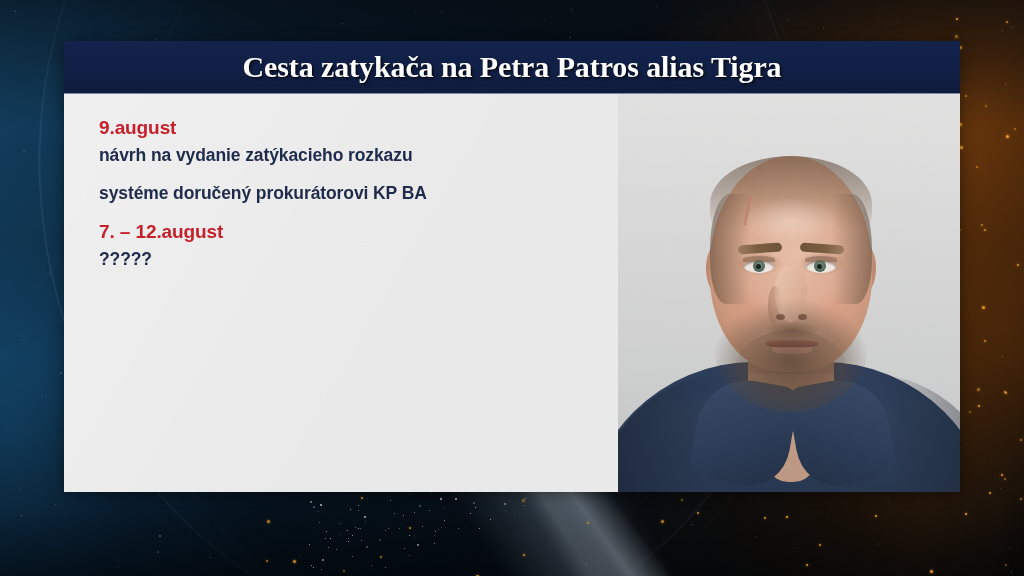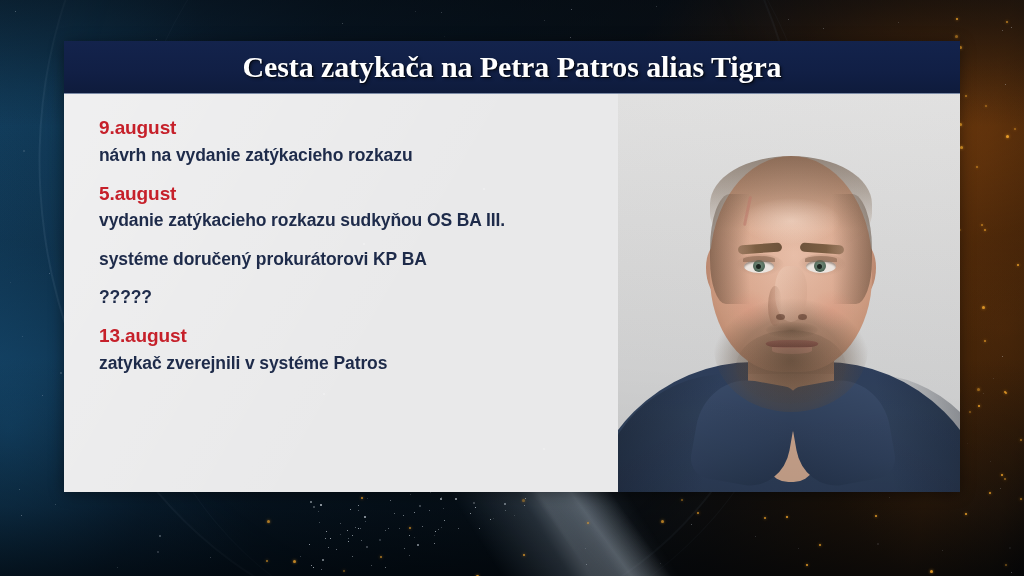--- a/index.html
+++ b/index.html
@@ -975,35 +975,28 @@
         <div class="ph" id="ph-grade"></div>
       </div>
 
       <div id="timeline">
 
         <div class="tl-entry">
           <div class="tl-date">9.august</div>
           <div class="tl-desc">návrh na vydanie zatýkacieho rozkazu</div>
         </div>
 
-        <div class="tl-entry">
-          <div class="tl-date">5.august</div>
-          <div class="tl-desc">vydanie zatýkacieho rozkazu sudkyňou OS BA III.</div>
-        </div>
 
         <div class="tl-entry">
           <div class="tl-desc">systéme doručený prokurátorovi KP BA</div>
         </div>
 
         <div class="tl-entry">
+          <div class="tl-date">7. – 12.august</div>
           <div class="tl-desc">?????</div>
         </div>
 
-        <div class="tl-entry">
-          <div class="tl-date">13.august</div>
-          <div class="tl-desc">zatykač zverejnili v systéme Patros</div>
-        </div>
 
       </div>
 
     </div>
   </div>
 </div>
 
 </body></html>

